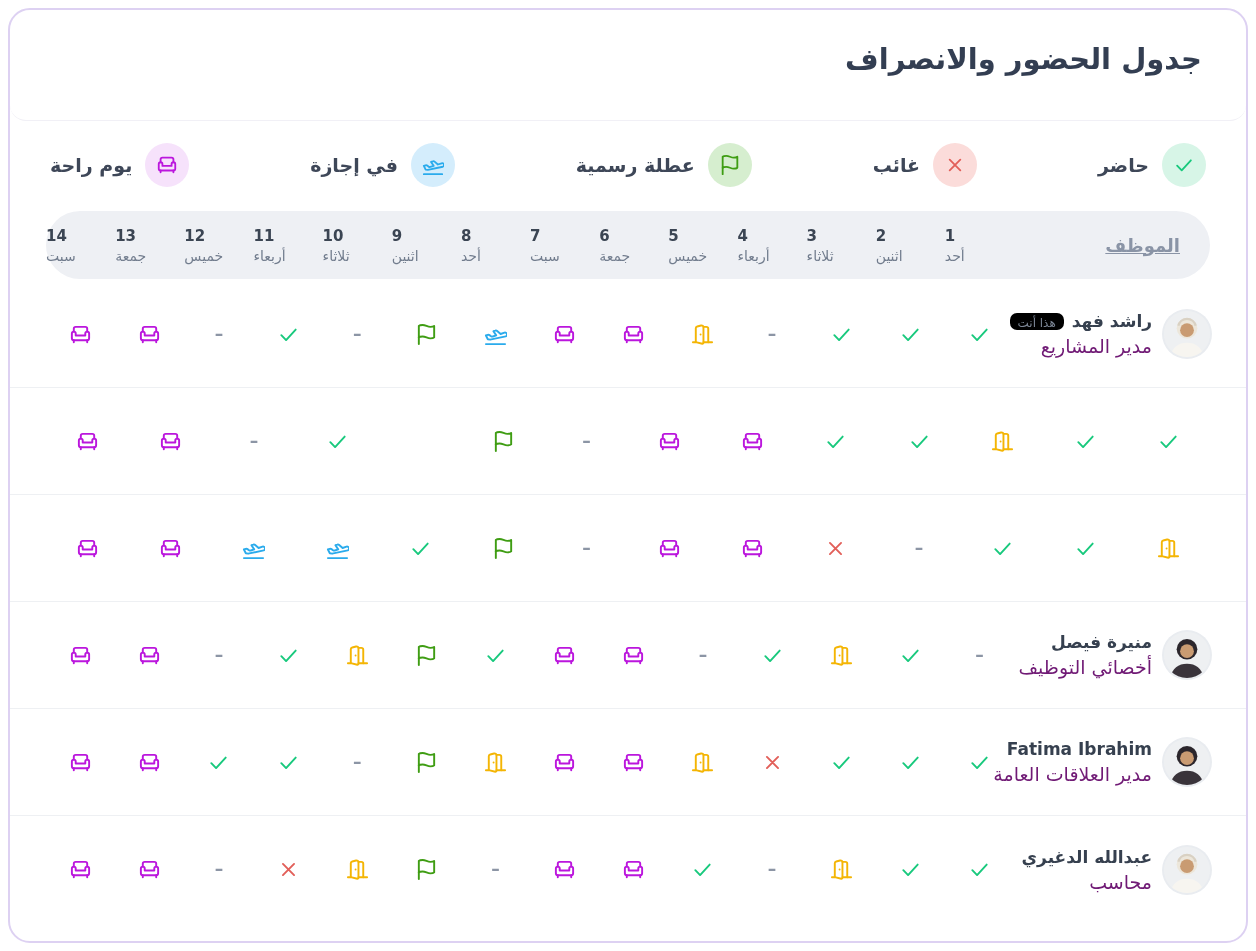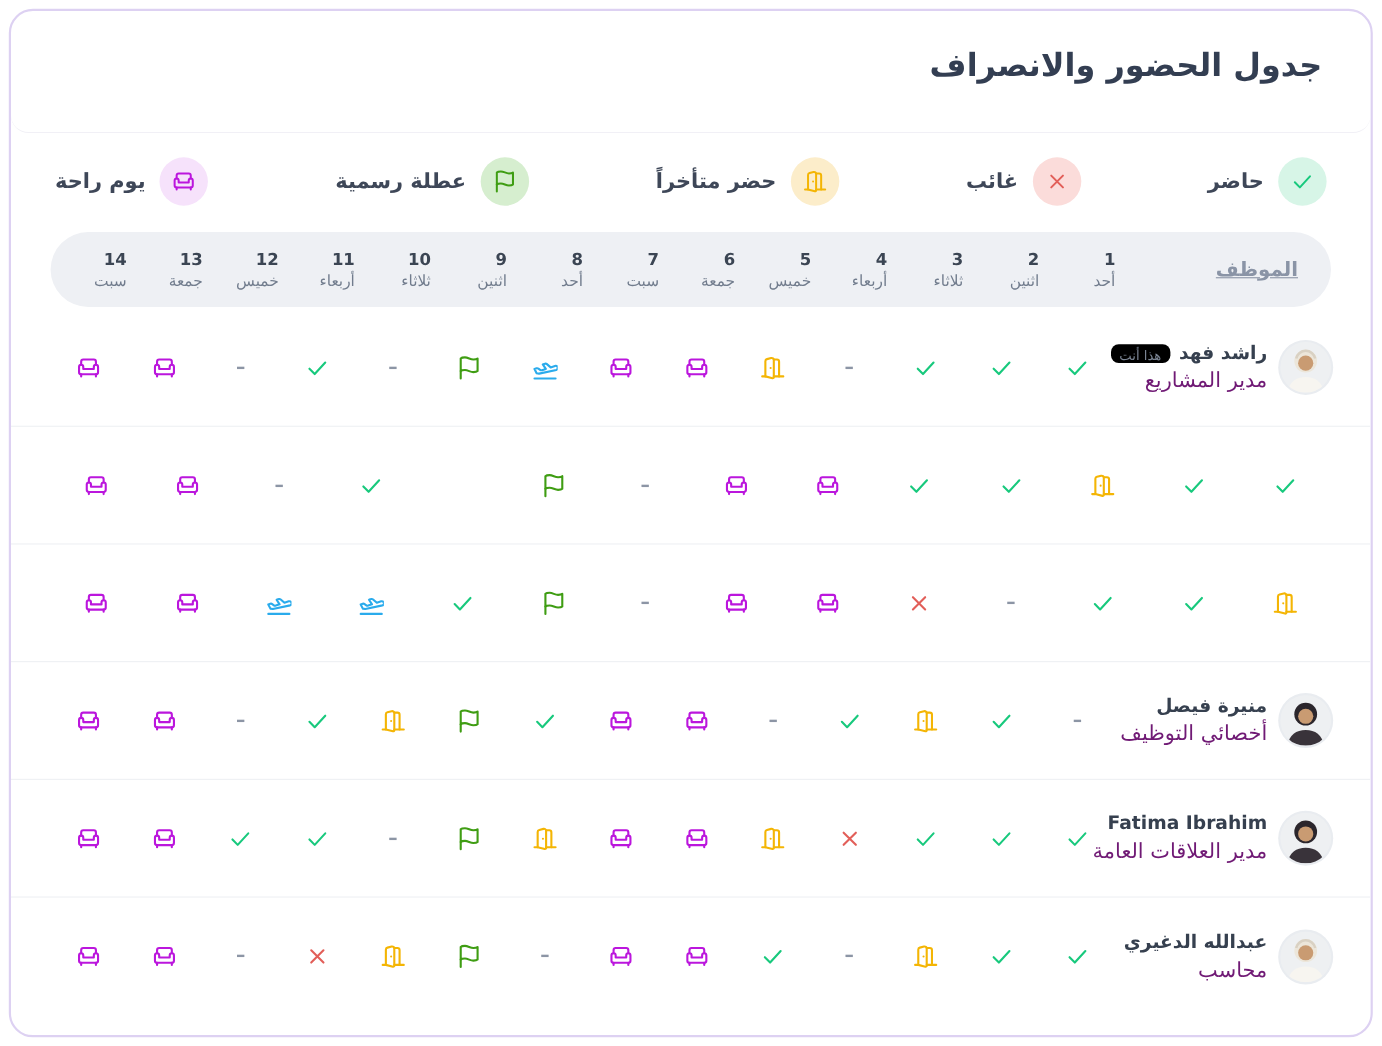--- a/index.html
+++ b/index.html
@@ -22,21 +22,21 @@
   .legend-circle svg { width:22px; height:22px; }
   .legend-label { font-size:19px; font-weight:bold; color:#3e4758; }
   .days-header {
     display:flex; align-items:center; margin:4px 36px 2px;
     background:#eef0f4; border-radius:36px; height:68px;
   }
   .emp-h {
     width:196px; padding-left:8px; text-align:right; padding-right:30px;
     color:#8a94a6; font-size:18px; font-weight:bold; flex-shrink:0;text-decoration:underline;
   }
-  .day-h { flex:1; display:flex; flex-direction:column; align-items:flex-start; gap:3px; }
+  .day-h { flex:1; display:flex; flex-direction:column; align-items:flex-end; gap:3px; }
   .day-num { font-size:15px; font-weight:bold; color:#3b4553; }
   .day-name { font-size:14px; color:#717c8d; }
   .t-row {
     display:flex; align-items:center; height:107px;
     border-bottom:1px solid #eef0f3; padding:0 36px;
   }
   .t-row:last-child { border-bottom:none; }
   .emp-cell { width:196px; display:flex; align-items:center; gap:12px; flex-shrink:0; }
   .avatar {
     width:46px; height:46px; border-radius:50%; overflow:hidden; flex-shrink:0;
@@ -70,39 +70,36 @@
       </div>
       <div class="legend-item">
         <span class="legend-circle" style="background:#fbdcda">
           <svg viewBox="0 0 24 24" fill="none" stroke="#e25f59" stroke-width="2" stroke-linecap="round" stroke-linejoin="round">
             <path d="M6.2 6.2l11.6 11.6M17.8 6.2L6.2 17.8"></path>
           </svg>
         </span>
         <span class="legend-label">غائب</span>
       </div>
       <div class="legend-item">
-        <span class="legend-circle" style="background:#fcedca">
-          <svg viewBox="0 0 24 24" fill="none" stroke="#f4b504" stroke-width="2" stroke-linecap="round" stroke-linejoin="round">
-            <path d="M13 4h3a2 2 0 0 1 2 2v14"></path>
-            <path d="M2 20h3"></path>
-            <path d="M13 20h9"></path>
-            <path d="M10 12v.01"></path>
-            <path d="M13 4.562v16.157a1 1 0 0 1-1.242.97L5 20V5.562a2 2 0 0 1 1.515-1.94l4-1A2 2 0 0 1 13 4.562Z"></path>
-          </svg>
-        </span>
-        <span class="legend-label">حضر متأخراً</span>
-      </div>
-      <div class="legend-item">
         <span class="legend-circle" style="background:#d6eecf">
           <svg viewBox="0 0 24 24" fill="none" stroke="#3f9d13" stroke-width="2" stroke-linecap="round" stroke-linejoin="round">
             <path d="M4 15s1-1 4-1 5 2 8 2 4-1 4-1V3s-1 1-4 1-5-2-8-2-4 1-4 1z"></path>
             <path d="M4 22v-7"></path>
           </svg>
         </span>
         <span class="legend-label">عطلة رسمية</span>
+      </div>
+      <div class="legend-item">
+        <span class="legend-circle" style="background:#d4edfc">
+          <svg viewBox="0 0 24 24" fill="none" stroke="#2aabec" stroke-width="2" stroke-linecap="round" stroke-linejoin="round">
+            <path d="M2 22h20"></path>
+            <path d="M6.36 17.4 4 17l-2-4 1.9-.63a2 2 0 0 1 1.81.27l1.6 1.2a2 2 0 0 0 1.81.27l3.61-1.2-2.87-4.3 1.9-.63a2 2 0 0 1 2 .38l3.56 3.1 4.08-1.36a2 2 0 1 1 1.26 3.8z"></path>
+          </svg>
+        </span>
+        <span class="legend-label">في إجازة</span>
       </div>
       <div class="legend-item">
         <span class="legend-circle" style="background:#f6e2fb">
           <svg viewBox="0 0 24 24" fill="none" stroke="#bb16dd" stroke-width="2" stroke-linecap="round" stroke-linejoin="round">
             <path d="M19 9V6a2 2 0 0 0-2-2H7a2 2 0 0 0-2 2v3"></path>
             <path d="M3 16a2 2 0 0 0 2 2h14a2 2 0 0 0 2-2v-5a2 2 0 0 0-4 0v2H7v-2a2 2 0 0 0-4 0Z"></path>
             <path d="M5 18v2"></path>
             <path d="M19 18v2"></path>
           </svg>
         </span>

